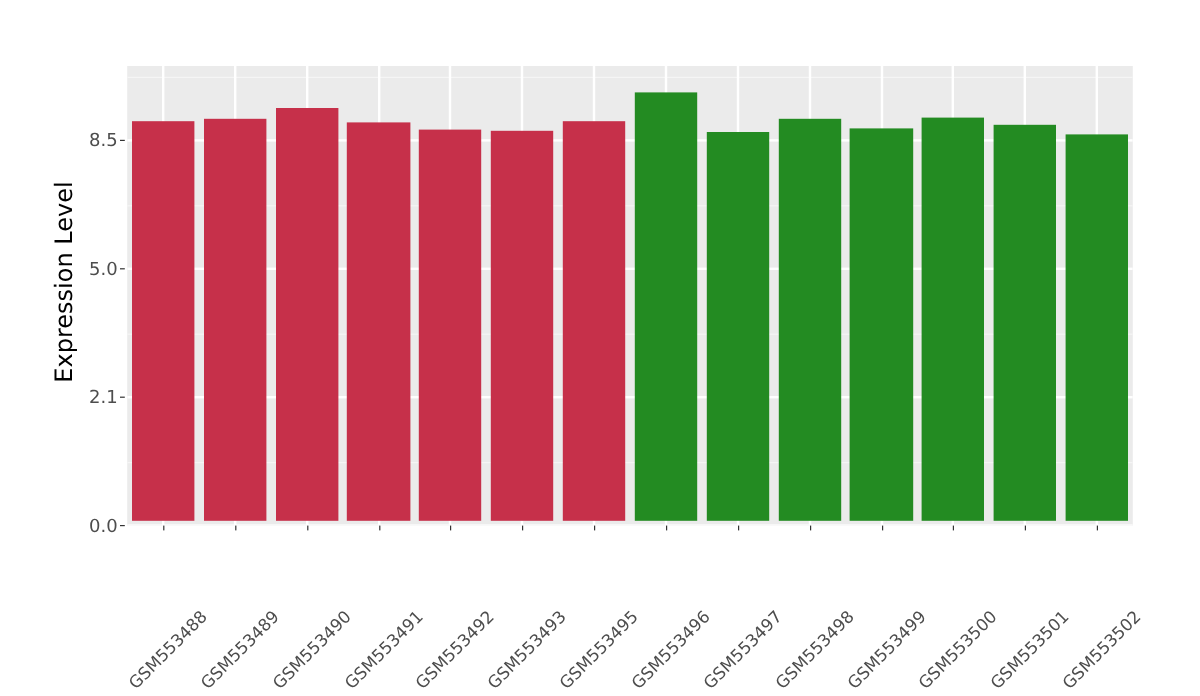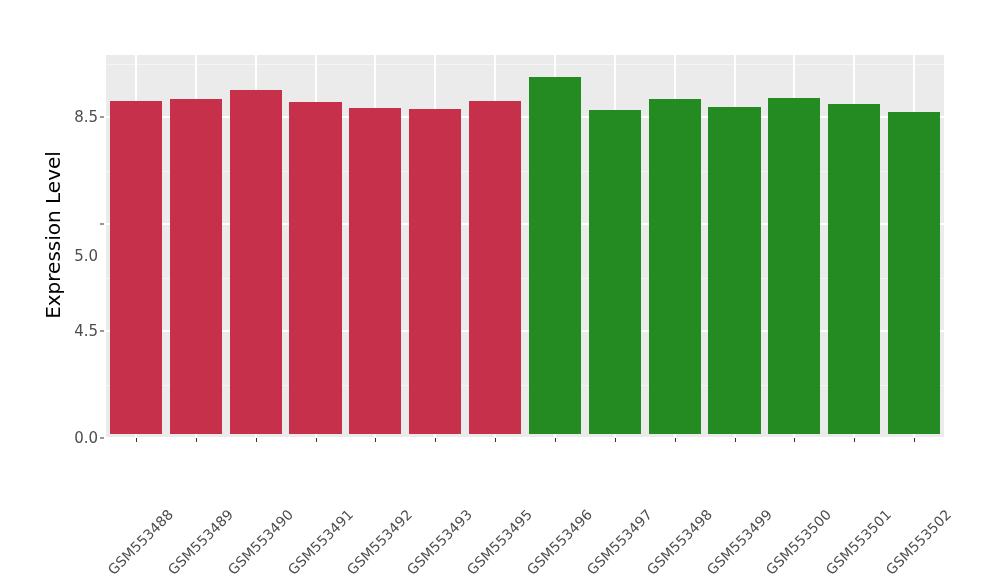--- a/index.html
+++ b/index.html
@@ -135,23 +135,23 @@
 </head>
 <body>
 
 <div id="chart-root">
 
   <div class="y-axis-title">Expression Level</div>
 
   <div id="y-ticks">
       <div class="y-tick-label" style="top: 438px;">0.0</div>
       <div class="y-tick-mark" style="top: 438px; left: 48px;"></div>
-      <div class="y-tick-label" style="top: 331.017px;">4.5</div>
+      <div class="y-tick-label" style="top: 331.017px;">2.1</div>
       <div class="y-tick-mark" style="top: 331.017px; left: 48px;"></div>
-      <div class="y-tick-label" style="top: 224.034px; margin-top: 32px;">5.0</div>
+      <div class="y-tick-label" style="top: 224.034px;">5.0</div>
       <div class="y-tick-mark" style="top: 224.034px; left: 48px;"></div>
       <div class="y-tick-label" style="top: 117.05px;">8.5</div>
       <div class="y-tick-mark" style="top: 117.05px; left: 48px;"></div>
     </div>
 
   <div id="panel">
       <div class="grid-minor-h" style="top: 329.508px;"></div>
       <div class="grid-minor-h" style="top: 222.525px;"></div>
       <div class="grid-minor-h" style="top: 115.542px;"></div>
       <div class="grid-minor-h" style="top: 8.55866px;"></div>

